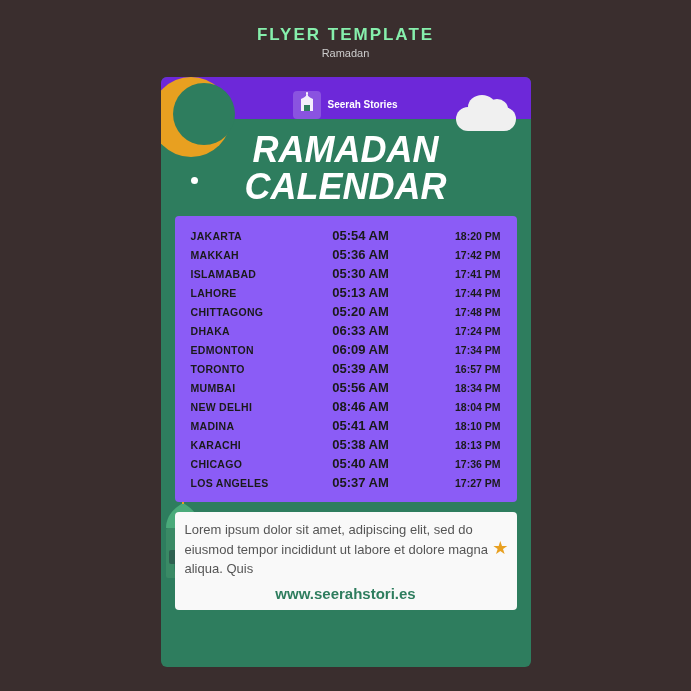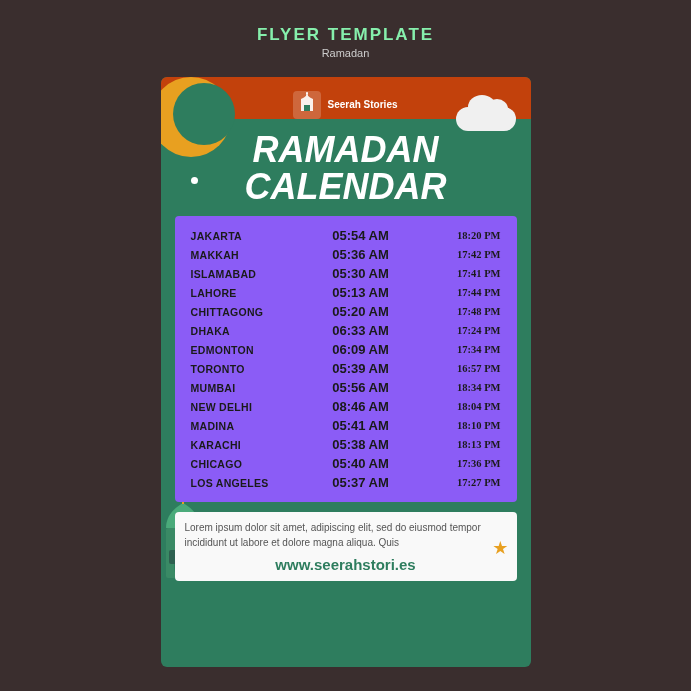--- a/index.html
+++ b/index.html
@@ -29,21 +29,21 @@
     .flyer {
       width: 370px;
       min-height: 590px;
       background-color: #2e7d5e;
       border-radius: 6px;
       position: relative;
       overflow: hidden;
       padding: 0 0 16px 0;
     }
     .flyer-header {
-      background-color: #c2410c;
+      background-color: #6d28d9;
       padding: 14px 20px 0 20px;
       position: relative;
     }
     .brand-row {
       display: flex;
       align-items: center;
       justify-content: center;
       gap: 6px;
       margin-bottom: 6px;
       position: relative;
@@ -154,39 +154,38 @@
       font-weight: 600;
       width: 70px;
       text-align: center;
     }
     .time-pm {
       color: #1a1a1a;
       font-size: 10.5px;
       font-weight: 600;
       width: 70px;
       text-align: right;
-      font-family: Liberation Serif, serif;
     }
     .decoration-dot-white {
       position: absolute;
       width: 7px;
       height: 7px;
       background: white;
       border-radius: 50%;
     }
     .flyer-footer {
       margin: 10px 14px 0 14px;
       padding: 8px 10px;
       background: #f9f9f9;
       border-radius: 4px;
       position: relative;
       z-index: 2;
     }
     .footer-text {
-      font-size: 10px;
+      font-size: 13px;
       color: #555;
       line-height: 1.5;
     }
     .footer-url {
       text-align: center;
       margin-top: 6px;
       font-size: 15px;
       color: #2e7d5e;
       font-weight: 700;
     }

